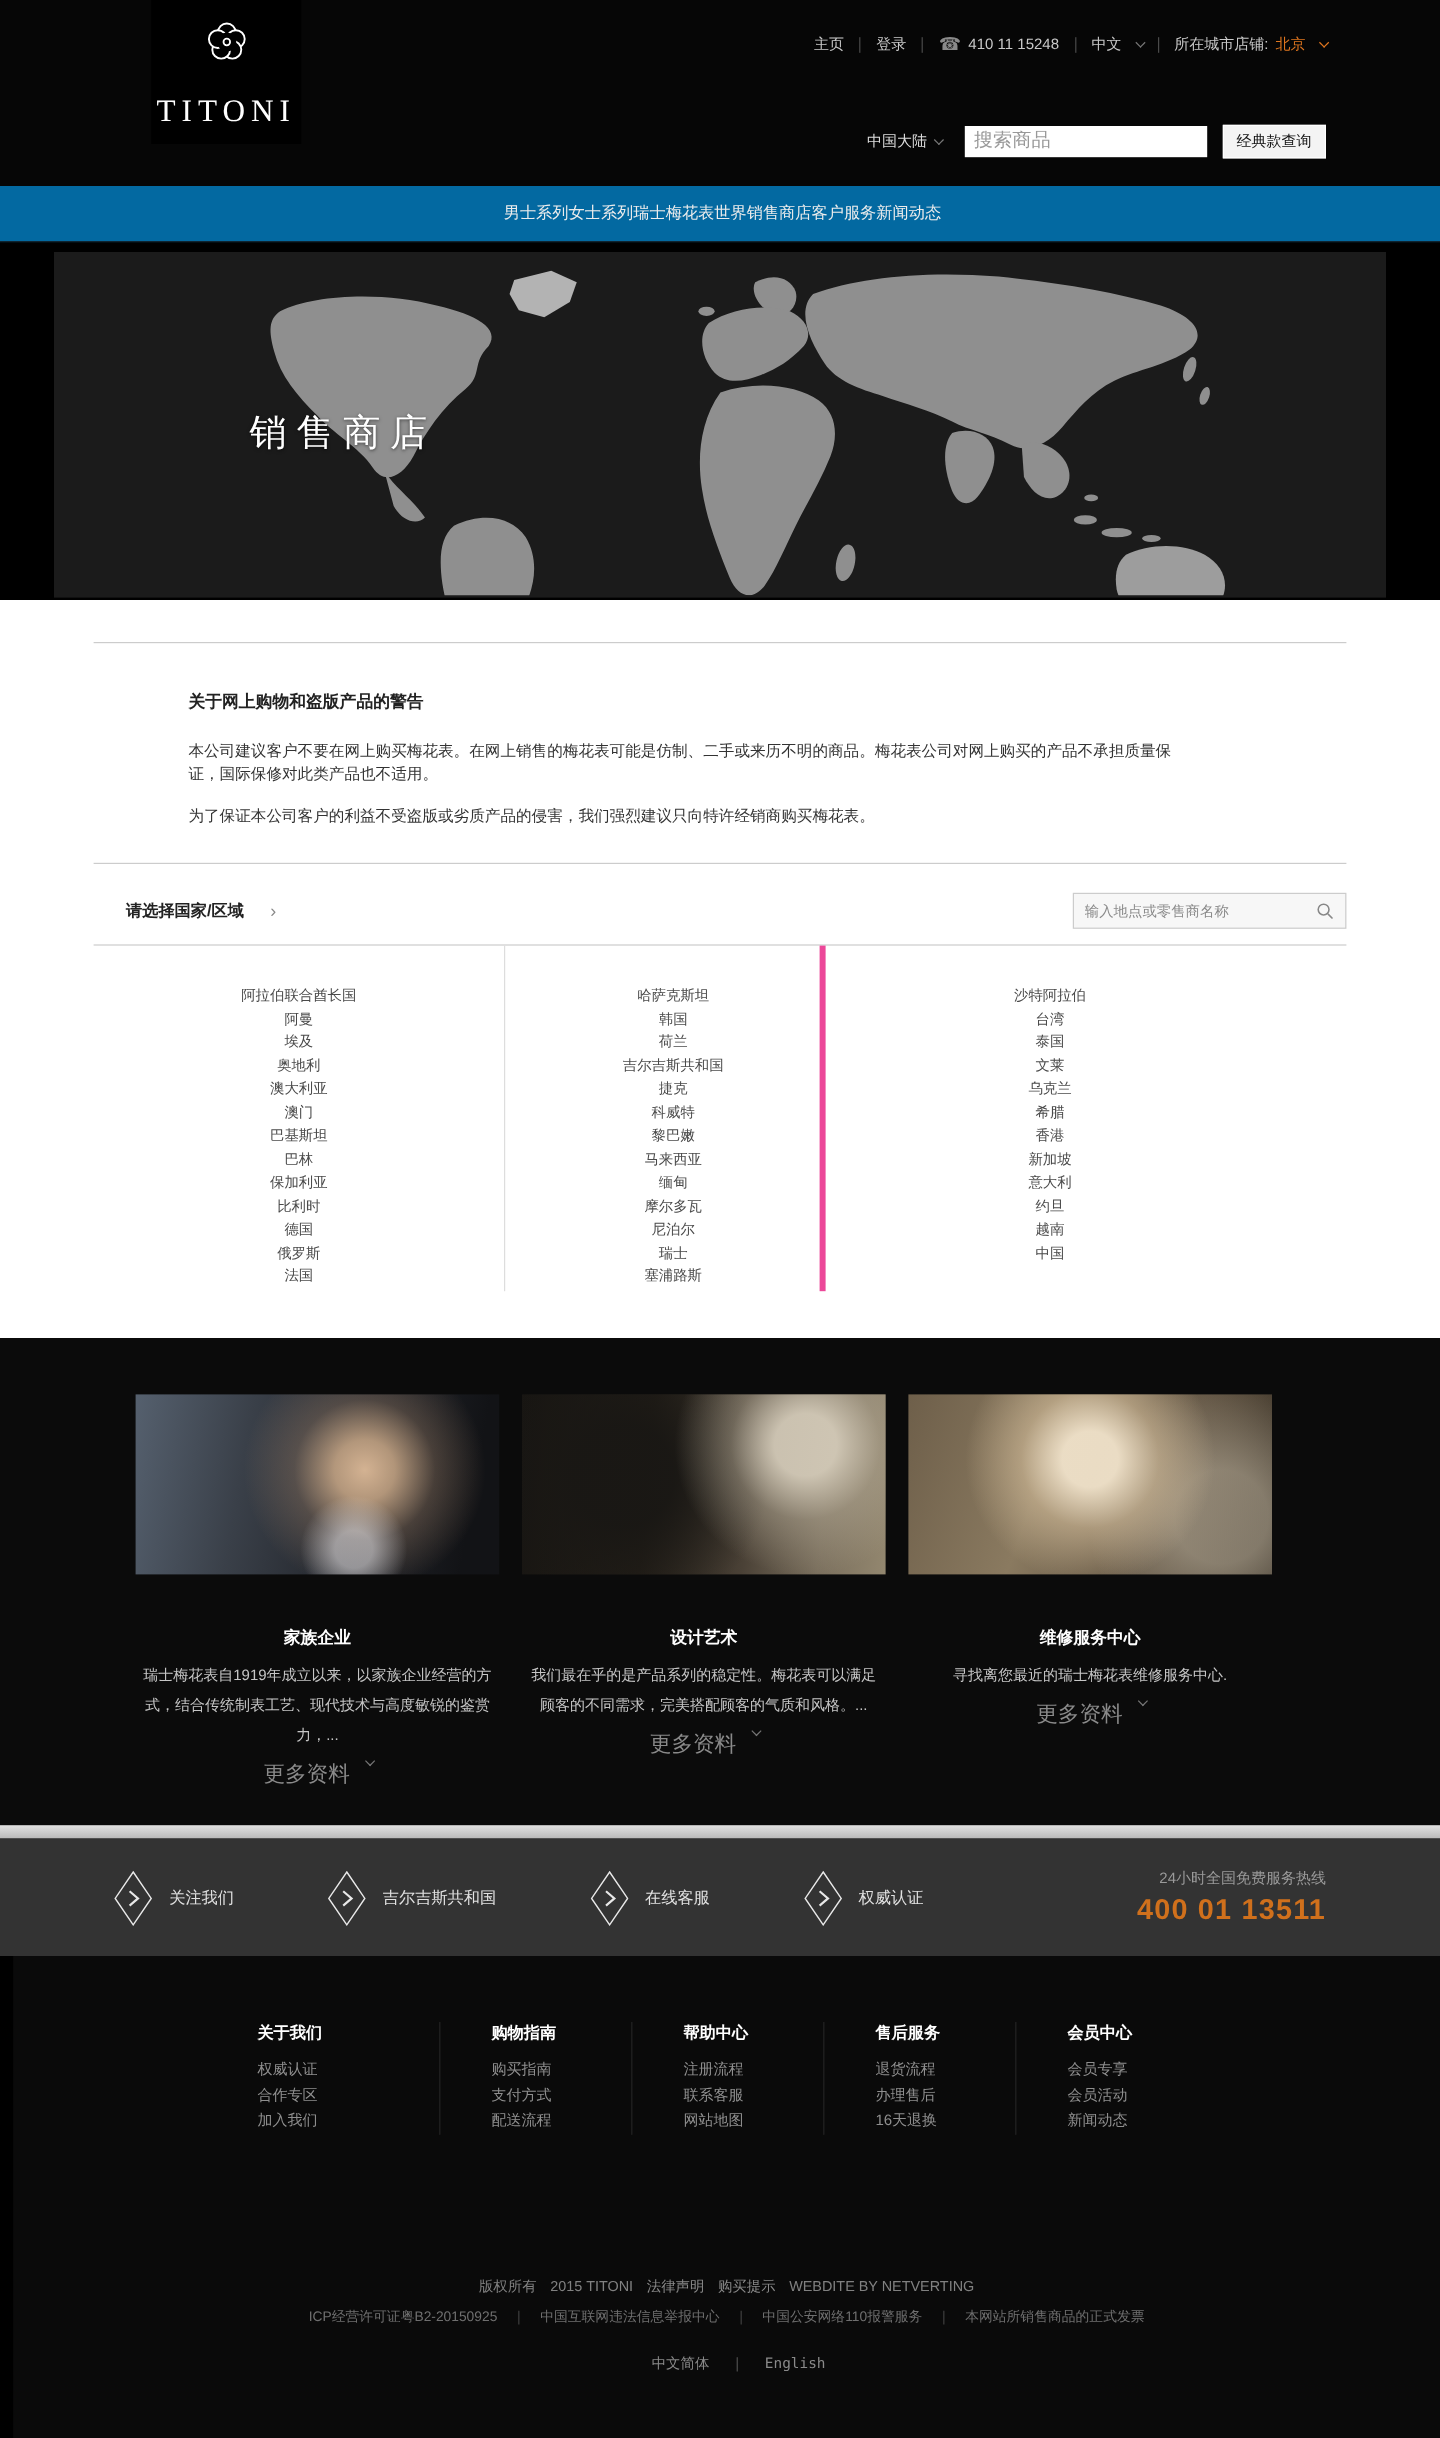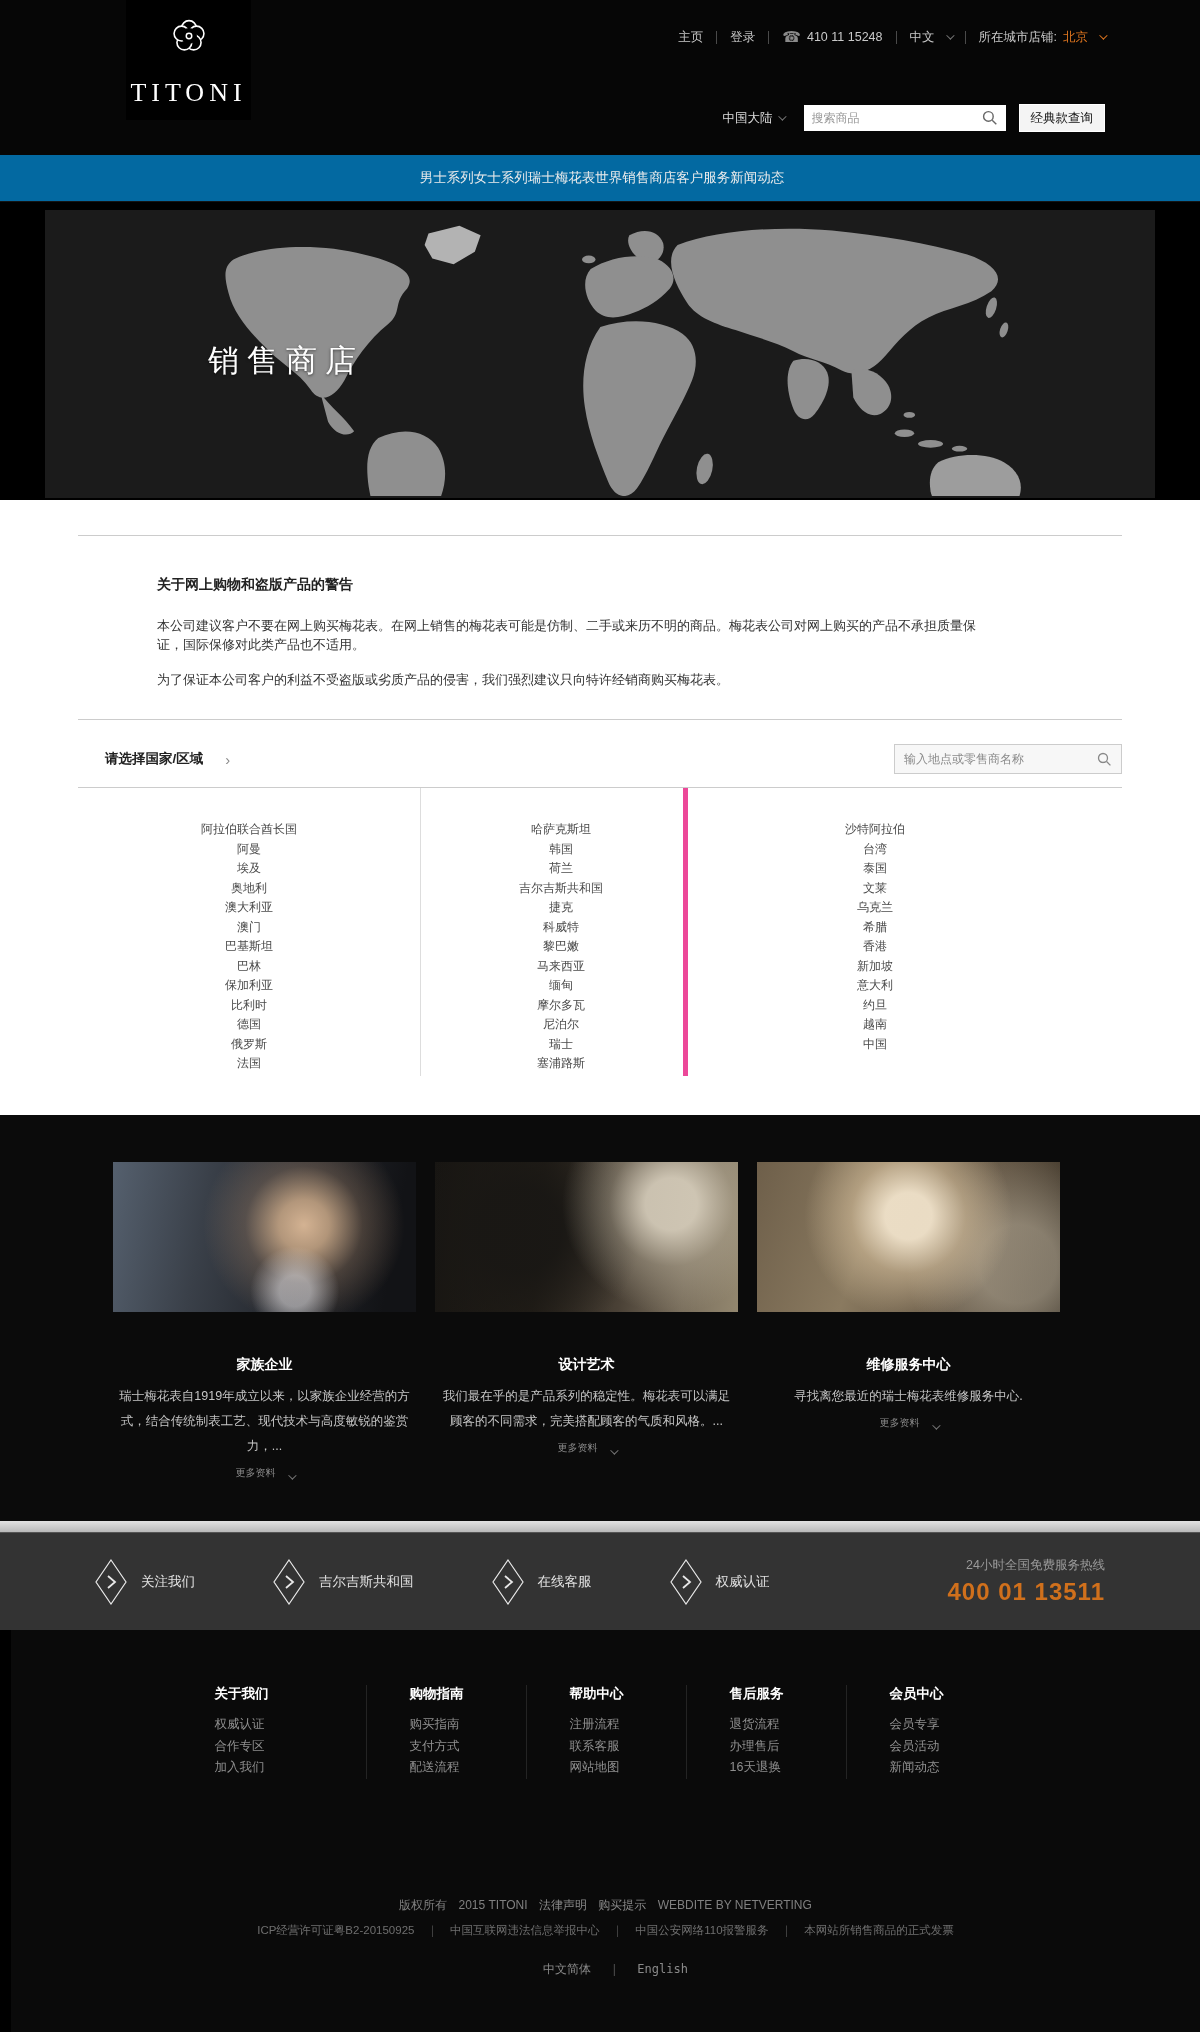--- a/index.html
+++ b/index.html
@@ -17,21 +17,21 @@
   .tl-item { display:flex; align-items:center; gap:6px; }
   .phone-glyph { color:#8a8a8a; font-size:15px; }
   .chev { display:inline-block; width:6px; height:6px; border-right:1px solid #9a9a9a; border-bottom:1px solid #9a9a9a;
           transform:rotate(45deg) translateY(-2px); margin-left:5px; }
   .chev.orange { border-color:#e0761f; }
   .chev.dim { border-color:#777; }
   .store-city { color:#e0761f; }
   .search-row { position:absolute; top:104px; right:95px; display:flex; align-items:center; }
   .region { color:#ddd; font-size:12.5px; display:flex; align-items:center; margin-right:20px; }
   .search-box { width:202px; height:26px; background:#fff; display:flex; align-items:center; padding:0 8px; }
-  .search-box input { border:none; outline:none; flex:1; font-size:12px; color:#333; background:transparent;
+  .search-box input { border:none; outline:none; flex:1; font-size:16px; color:#333; background:transparent;
                       font-family:"Liberation Sans","DejaVu Sans",sans-serif; }
   .search-box input::placeholder { color:#999; }
   .mag-btn { background:none; border:none; cursor:pointer; display:flex; align-items:center; }
   .classic-btn { margin-left:13px; height:28px; padding:0 11px; background:#f4f4f4; border:1px solid #fff;
                  font-size:12.5px; color:#111; cursor:pointer; font-family:inherit; }
 
   
   .nav { height:47px; background:#0369a1; border-bottom:1px solid #141414; display:flex; align-items:center;
          justify-content:center; padding:0 168px 0 172px; }
   .nav a { color:#ececec; font-size:13.5px; }
@@ -79,21 +79,21 @@
   .photo2 { background:
     radial-gradient(circle at 78% 28%, rgba(215,206,188,.9) 0 10%, rgba(180,170,150,.45) 24%, rgba(0,0,0,0) 42%),
     radial-gradient(circle at 28% 45%, rgba(25,23,20,.95) 0 18%, rgba(25,23,20,0) 52%),
     linear-gradient(95deg, #171512 0%, #241f18 35%, #4a4136 62%, #7a6f5d 82%, #93876f 100%); }
   .photo3 { background:
     radial-gradient(circle at 50% 36%, rgba(240,226,202,.95) 0 13%, rgba(208,186,152,.6) 32%, rgba(0,0,0,0) 58%),
     radial-gradient(circle at 86% 68%, rgba(202,192,172,.5) 0 14%, rgba(0,0,0,0) 40%),
     linear-gradient(110deg, #6e5f4a 0%, #8a7a60 38%, #5e5140 70%, #342c21 100%); }
   .card-title { color:#fff; font-size:14px; font-weight:bold; margin-top:44px; }
   .card-text { color:#c6c6c6; font-size:12.5px; line-height:25px; margin-top:10px; padding:0 2px; }
-  .card-more { display:inline-flex; align-items:flex-end; gap:7px; color:#8a8a8a; font-size:10px; margin-top:7px; }
+  .card-more { display:inline-flex; align-items:flex-start; gap:7px; color:#8a8a8a; font-size:18px; margin-top:7px; }
 
   
   .strip { height:12px; background:linear-gradient(#e2e2e2,#b9b9b9); border-bottom:1px solid #555; }
   .services { height:97px; background:#333; display:flex; align-items:center; padding:0 95px; }
   .service { display:flex; align-items:center; margin-right:78px; }
   .service svg { margin-right:14px; }
   .service-label { color:#e2e2e2; font-size:13.5px; }
   .hotline { margin-left:auto; text-align:right; }
   .hotline-label { color:#9a9a9a; font-size:12.5px; }
   .hotline-number { color:#d0701c; font-size:24px; font-weight:bold; letter-spacing:1px; margin-top:4px; }

